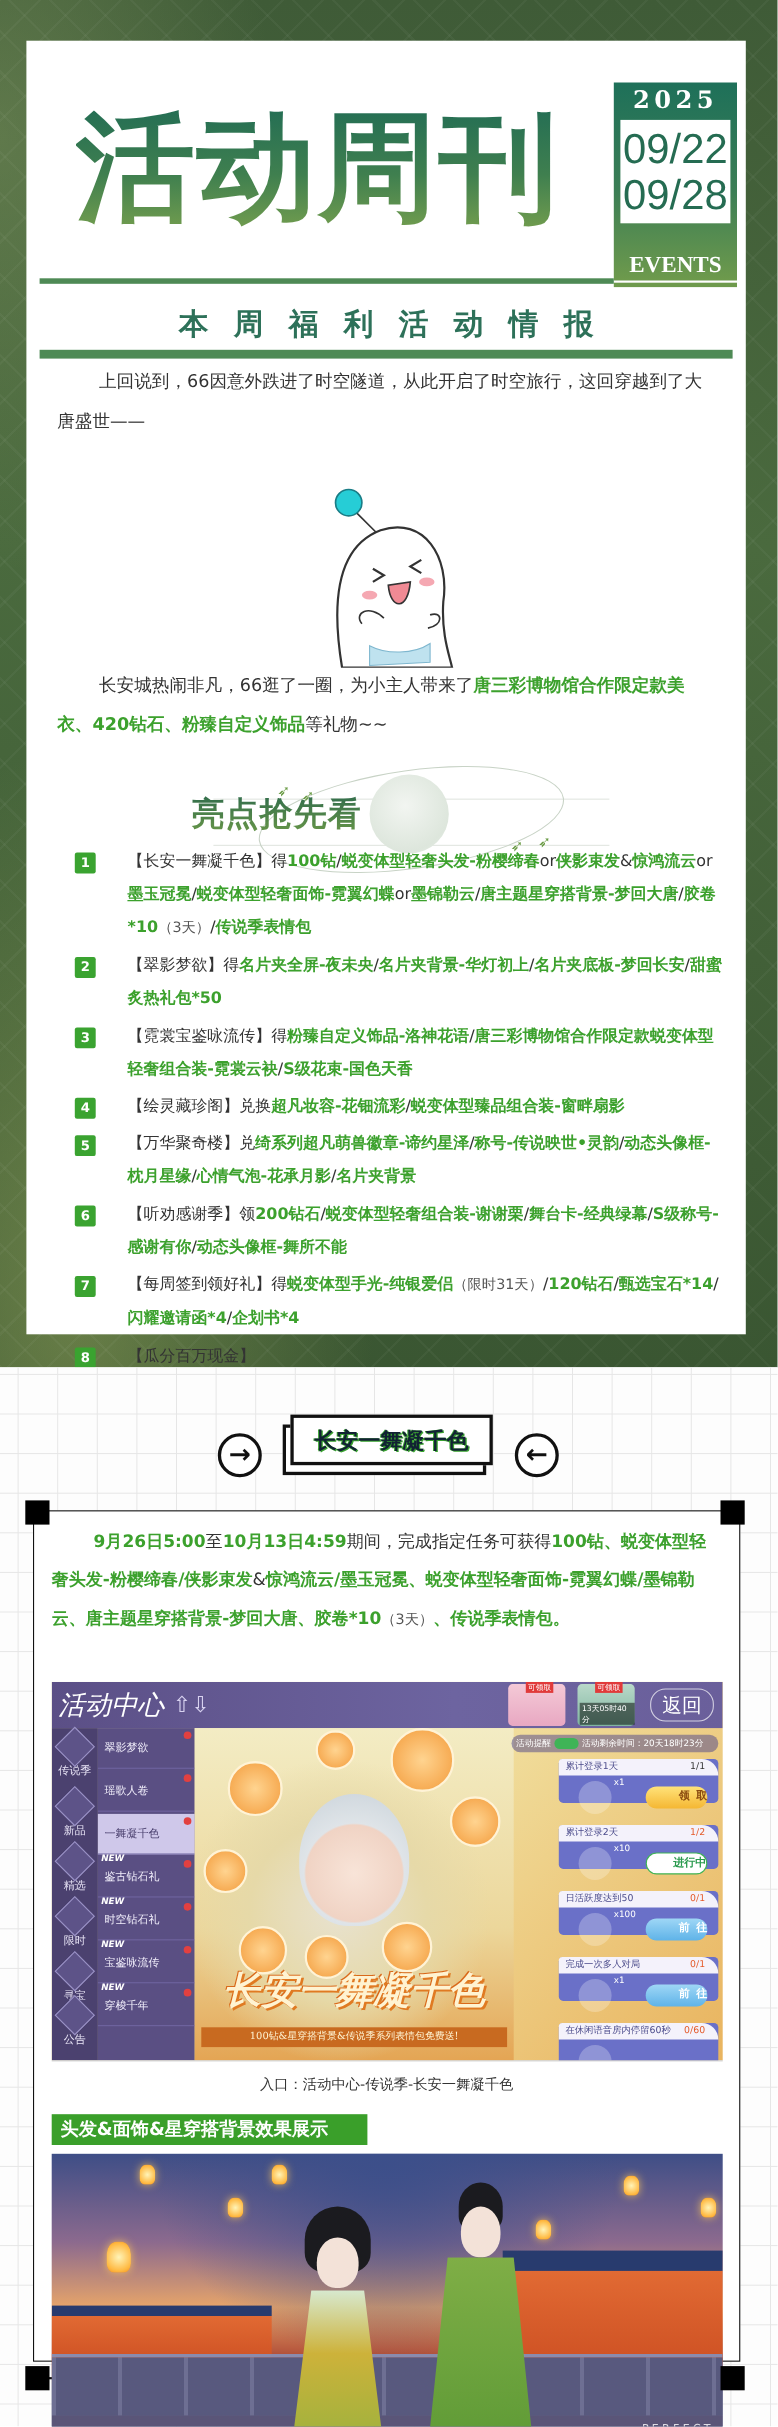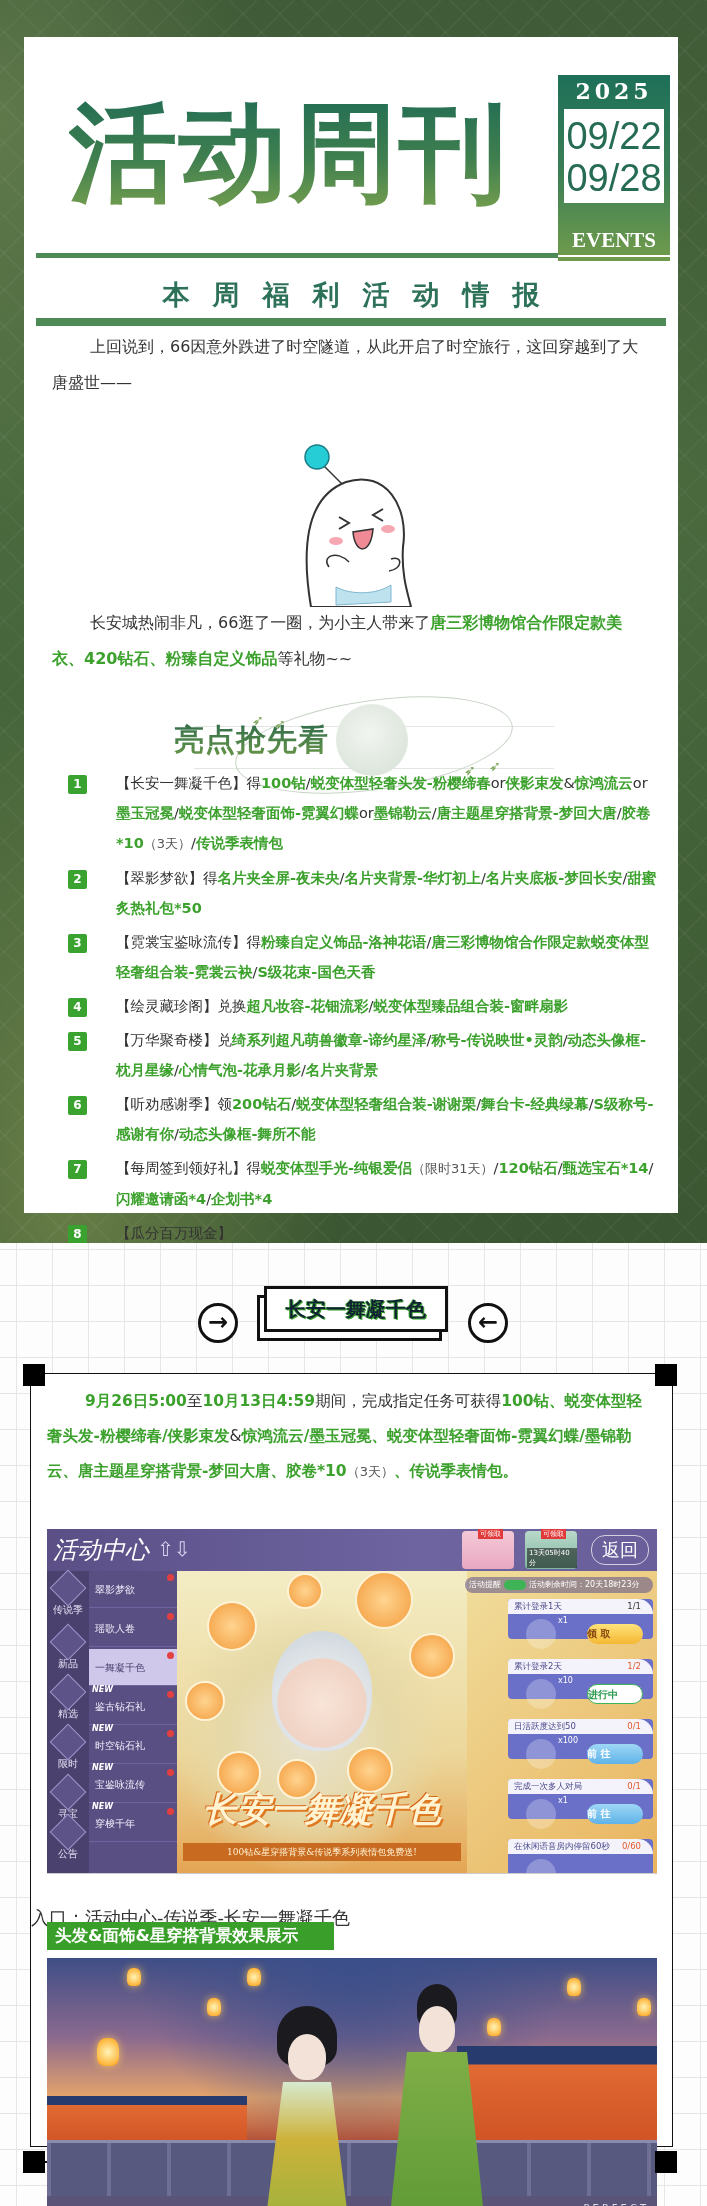--- a/index.html
+++ b/index.html
@@ -316,29 +316,29 @@
   }
   .gs-task-head .prog { position: absolute; right: 12px; color: #333; }
   .gs-task-head .prog.red { color: #e45a2a; }
   .gs-task-icon {
     position: absolute; left: 18px; top: 20px; width: 30px; height: 30px; border-radius: 50%;
     background: rgba(255,255,255,0.25);
   }
   .gs-task-qty { position: absolute; left: 50px; top: 17px; font-size: 8px; color: #fff; }
   .gs-task-btn {
     position: absolute; right: 10px; top: 25px; width: 56px; height: 20px; border-radius: 10px;
-    font-size: 10px; line-height: 20px; text-align: left; font-weight: bold;
+    font-size: 10px; line-height: 20px; text-align: right; font-weight: bold; font-family: Liberation Mono, monospace;
   }
   .btn-claim { background: linear-gradient(180deg, #ffe37a, #f5b733); color: #8a4b10; }
   .btn-progress { background: #fff; color: #2a9a4e; border: 1px solid #3fb457; }
   .btn-go { background: linear-gradient(180deg, #9fd7f6, #5fb3e8); color: #fff; }
 
   .caption {
-    position: absolute; left: 0; right: 0; top: 512px; 
-    font-size: 18px; color: #333; margin-top: 20px;
+    position: absolute; left: 0; right: 0; top: 512px; text-align: center;
+    font-size: 13px; color: #333;
   }
   .sub-header {
     position: absolute; left: 16px; top: 548px; width: 287px; height: 28px;
     background: #3a9f2a; color: #fff;
     font-size: 16.5px; font-weight: bold; line-height: 28px; padding-left: 8px;
   }
 
   
   .outfit-shot {
     position: absolute; left: 16px; top: 584px; width: 610px; height: 268px;

